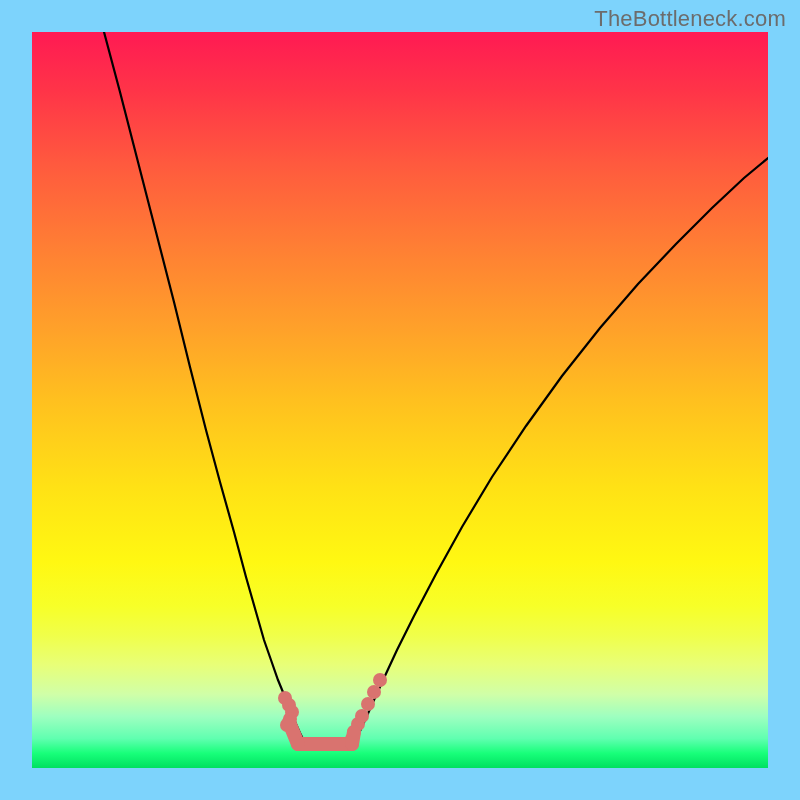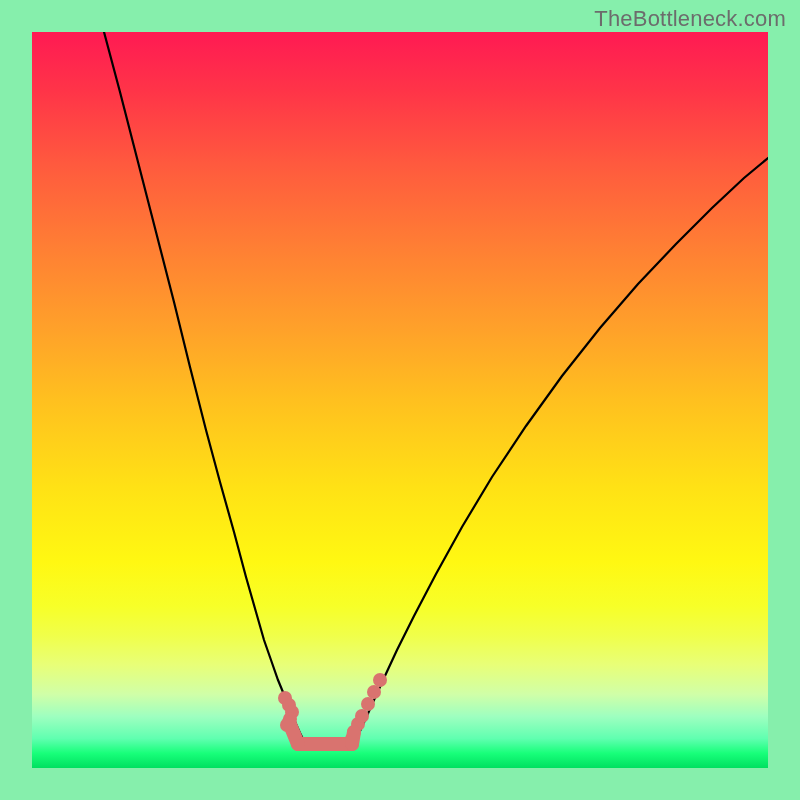--- a/index.html
+++ b/index.html
@@ -9,21 +9,21 @@
     height: 800px;
     background: #000;
     overflow: hidden;
     font-family: Arial, Helvetica, sans-serif;
   }
   .frame {
     position: absolute;
     top: 0; left: 0;
     width: 800px;
     height: 800px;
-    background: #86efac;
+    background: #7dd3fc;
   }
   .plot {
     position: absolute;
     top: 32px;
     left: 32px;
     width: 736px;
     height: 736px;
     overflow: hidden;
   }
   .gradient {

